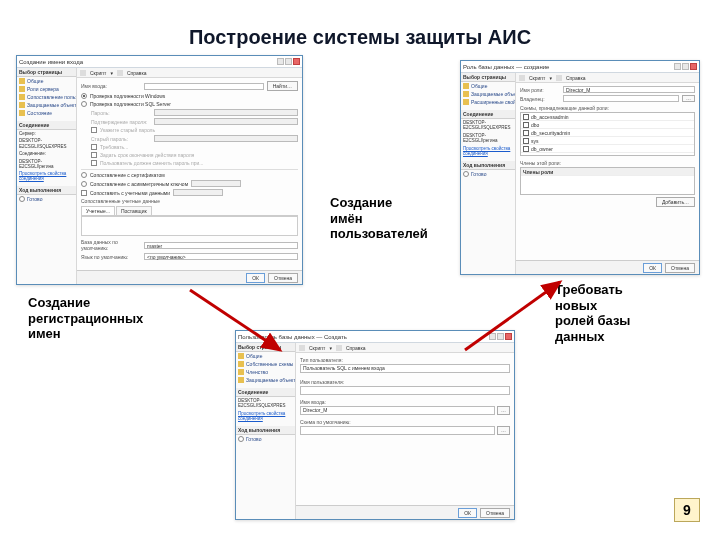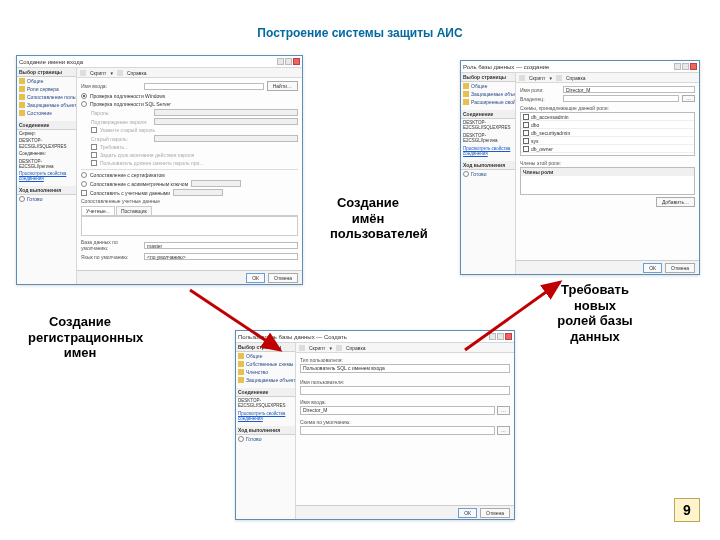--- a/index.html
+++ b/index.html
@@ -11,29 +11,29 @@
     font-family: Arial, sans-serif;
     position: relative;
     overflow: hidden;
   }
   .slide-title {
     position: absolute;
     top: 26px;
     left: 0;
     right: 0;
     text-align: center;
-    font-size: 12px;
+    font-size: 20px;
     font-weight: bold;
-    color: #0369a1;
+    color: #0f172a;
   }
   .caption {
     position: absolute;
     font-size: 13px;
     font-weight: bold;
-    text-align: center;
+    text-align: left;
     color: #000;
     line-height: 1.2;
   }
   .page-num {
     position: absolute;
     right: 20px;
     bottom: 18px;
     width: 26px;
     height: 24px;
     background: #fff4cc;
@@ -143,21 +143,21 @@
   .subhead{font-size:5px;color:#555;padding:1px 0;}
   .ready-dot{width:6px;height:6px;border:1px solid #888;border-radius:50%;background:#fff;}
   
   .arrow{position:absolute;pointer-events:none;}
 </style>
 </head>
 <body>
 
 <div class="slide-title">Построение системы защиты АИС</div>
 
-<div class="caption" style="left:28px; top:295px; width:104px;margin-top:19px;">Создание регистрационных имен</div>
+<div class="caption" style="left:28px; top:295px; width:104px;">Создание регистрационных имен</div>
 
 <div class="caption" style="left:330px; top:195px; width:76px;">Создание имён пользователей</div>
 
 <div class="caption" style="left:555px; top:282px; width:80px;">Требовать новых ролей базы данных</div>
 
 <div class="page-num">9</div>
 
 <div class="win" style="left:16px; top:55px; width:287px; height:230px;">
   <div class="win-titlebar">
     <span>Создание имени входа</span>

